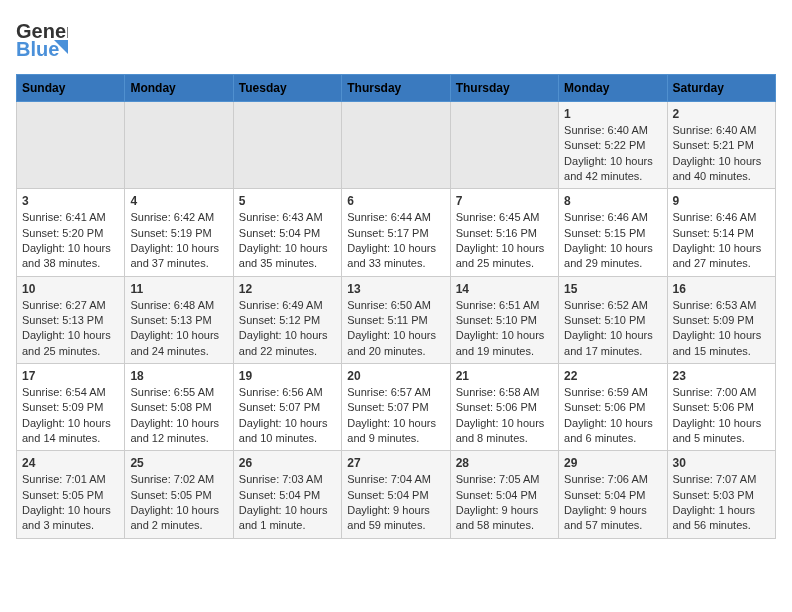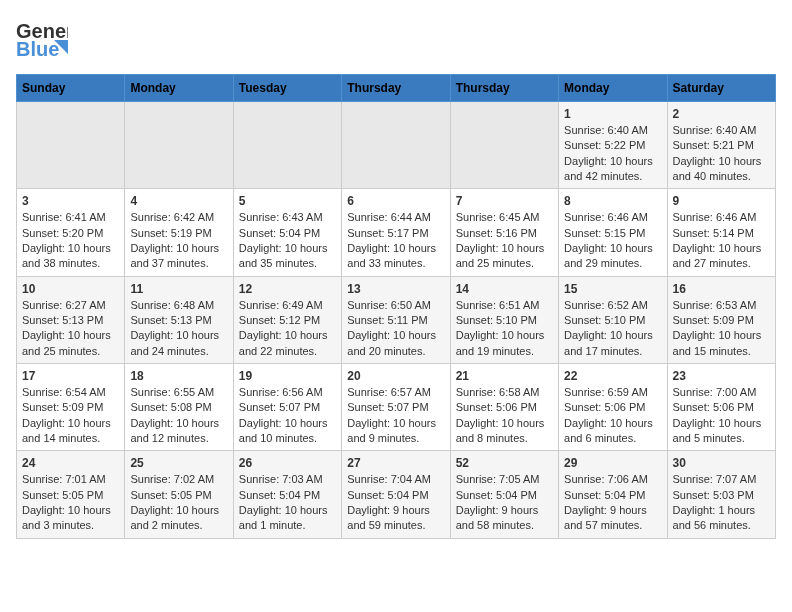--- a/index.html
+++ b/index.html
@@ -136,18 +136,18 @@
         <td><span class="day-num">20</span><span>Sunrise: 6:57 AM</span><br><span>Sunset: 5:07 PM</span><br><span>Daylight: 10 hours and 9 minutes.</span></td>
         <td><span class="day-num">21</span><span>Sunrise: 6:58 AM</span><br><span>Sunset: 5:06 PM</span><br><span>Daylight: 10 hours and 8 minutes.</span></td>
         <td><span class="day-num">22</span><span>Sunrise: 6:59 AM</span><br><span>Sunset: 5:06 PM</span><br><span>Daylight: 10 hours and 6 minutes.</span></td>
         <td><span class="day-num">23</span><span>Sunrise: 7:00 AM</span><br><span>Sunset: 5:06 PM</span><br><span>Daylight: 10 hours and 5 minutes.</span></td>
       </tr>
       <tr>
         <td><span class="day-num">24</span><span>Sunrise: 7:01 AM</span><br><span>Sunset: 5:05 PM</span><br><span>Daylight: 10 hours and 3 minutes.</span></td>
         <td><span class="day-num">25</span><span>Sunrise: 7:02 AM</span><br><span>Sunset: 5:05 PM</span><br><span>Daylight: 10 hours and 2 minutes.</span></td>
         <td><span class="day-num">26</span><span>Sunrise: 7:03 AM</span><br><span>Sunset: 5:04 PM</span><br><span>Daylight: 10 hours and 1 minute.</span></td>
         <td><span class="day-num">27</span><span>Sunrise: 7:04 AM</span><br><span>Sunset: 5:04 PM</span><br><span>Daylight: 9 hours and 59 minutes.</span></td>
-        <td><span class="day-num">52</span><span>Sunrise: 7:05 AM</span><br><span>Sunset: 5:04 PM</span><br><span>Daylight: 9 hours and 58 minutes.</span></td>
+        <td><span class="day-num">28</span><span>Sunrise: 7:05 AM</span><br><span>Sunset: 5:04 PM</span><br><span>Daylight: 9 hours and 58 minutes.</span></td>
         <td><span class="day-num">29</span><span>Sunrise: 7:06 AM</span><br><span>Sunset: 5:04 PM</span><br><span>Daylight: 9 hours and 57 minutes.</span></td>
         <td><span class="day-num">30</span><span>Sunrise: 7:07 AM</span><br><span>Sunset: 5:03 PM</span><br><span>Daylight: 1 hours and 56 minutes.</span></td>
       </tr>
     </tbody>
 </table>
 
 </body></html>

